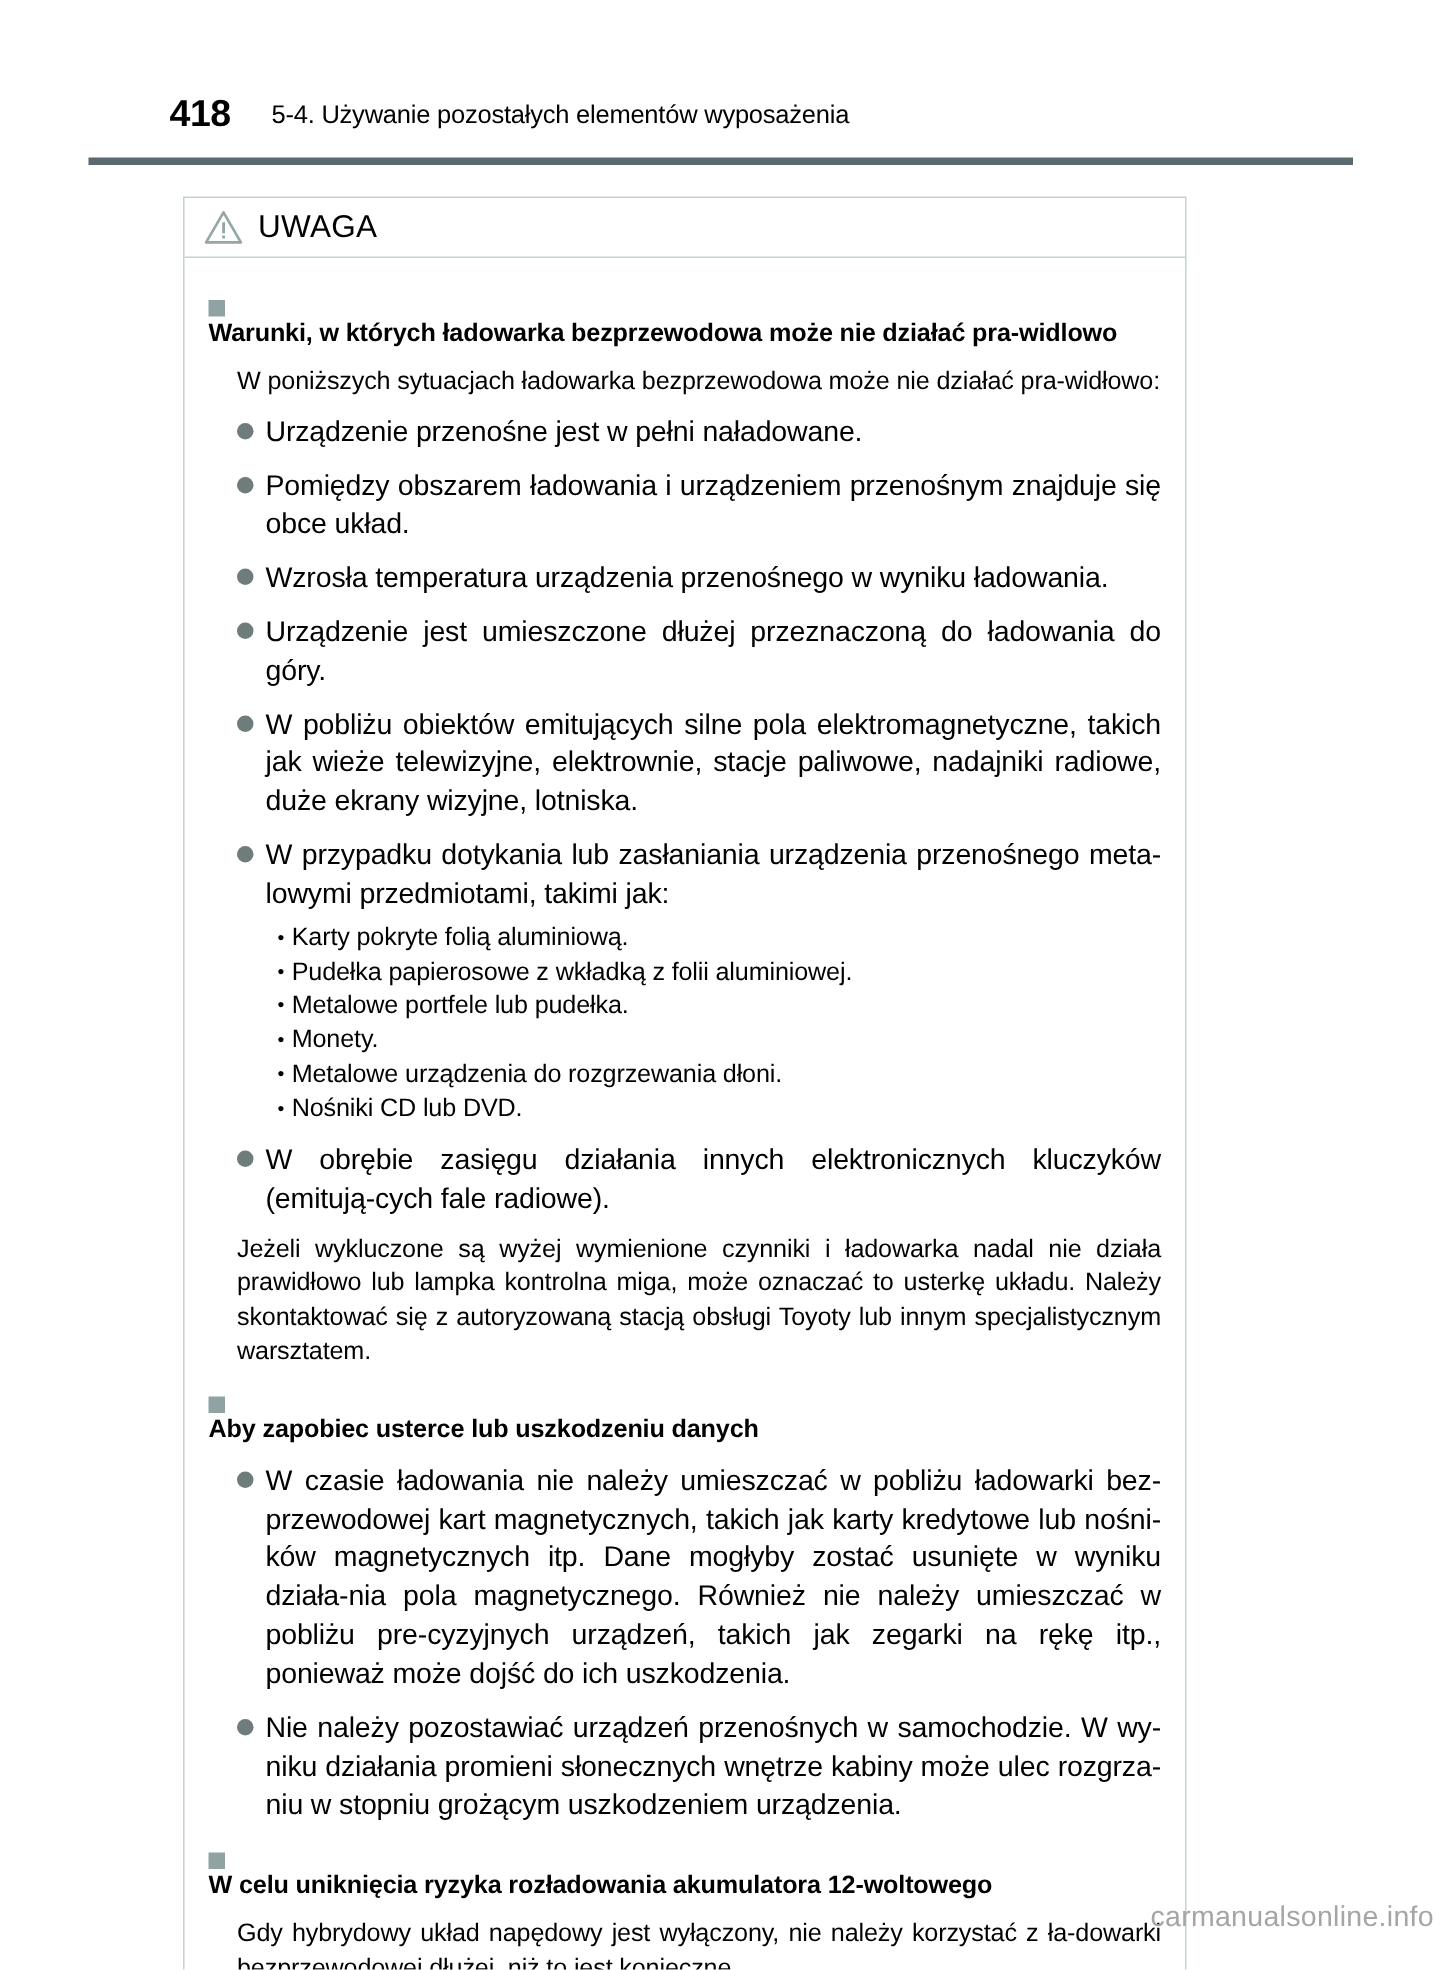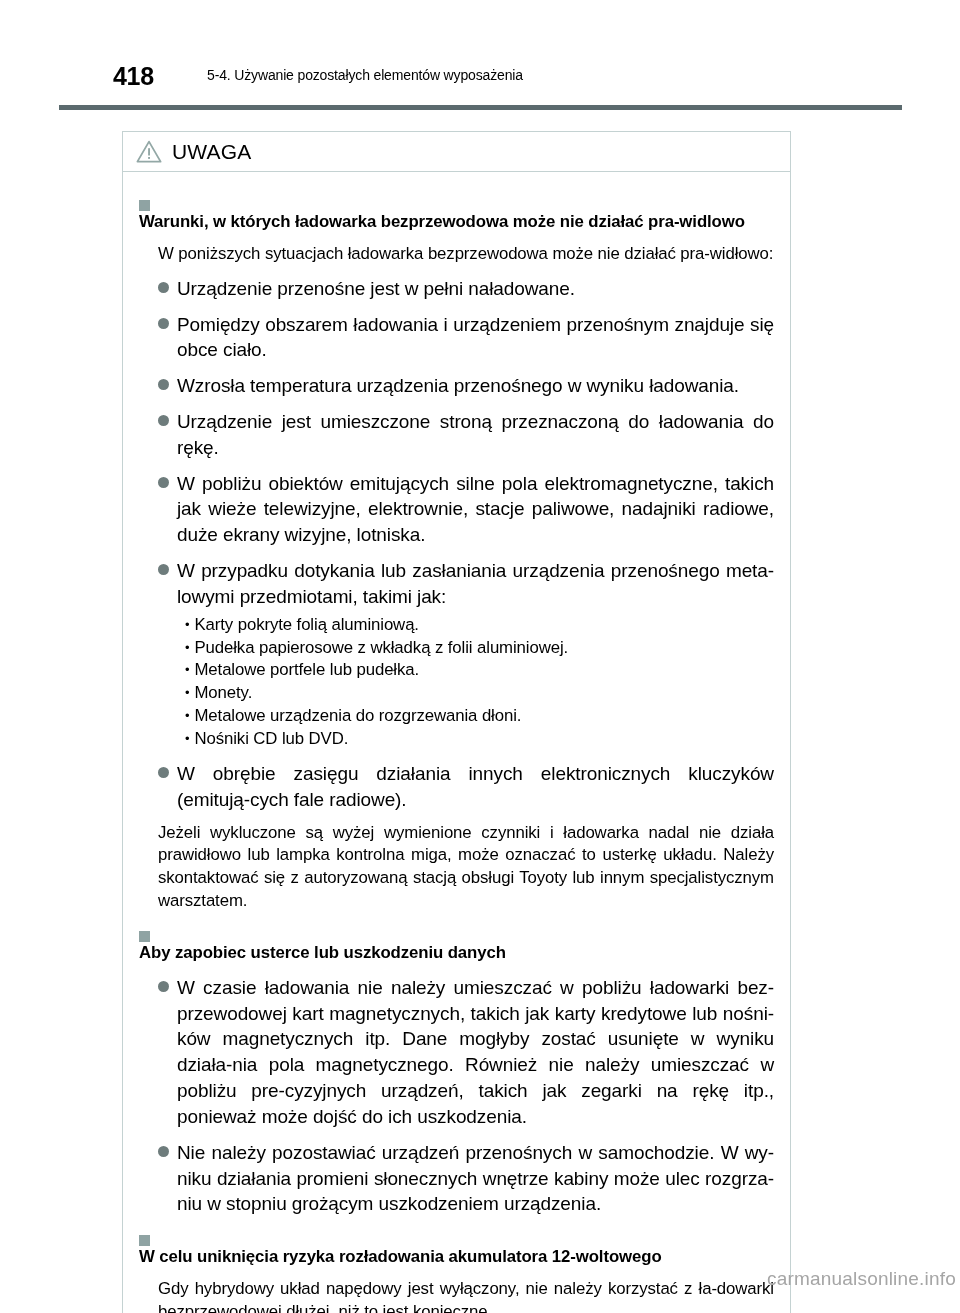--- a/index.html
+++ b/index.html
@@ -27,23 +27,23 @@
   .page-number {
     position: absolute;
     left: 113px;
     top: 0px;
     font-size: 25px;
     font-weight: bold;
     letter-spacing: -0.3px;
   }
   .section-title {
     position: absolute;
-    left: 207px;
+    left: 181px;
     top: 5px;
-    font-size: 14px;
+    font-size: 17px;
     font-weight: normal;
     letter-spacing: -0.15px;
     white-space: nowrap;
   }
   .header-rule {
     position: absolute;
     left: 59px;
     top: 105px;
     width: 843px;
     height: 5px;
@@ -192,29 +192,29 @@
         <span class="sq-marker"></span>
         <div class="sq-text">Warunki, w których ładowarka bezprzewodowa może nie działać pra-widlowo</div>
       </div>
       <p class="para">W poniższych sytuacjach ładowarka bezprzewodowa może nie działać pra-widłowo:</p>
       <div class="dot-item">
         <span class="dot-marker"></span>
         <div class="dot-text">Urządzenie przenośne jest w pełni naładowane.</div>
       </div>
       <div class="dot-item">
         <span class="dot-marker"></span>
-        <div class="dot-text">Pomiędzy obszarem ładowania i urządzeniem przenośnym znajduje się obce ciało.</div>
+        <div class="dot-text">Pomiędzy obszarem ładowania i urządzeniem przenośnym znajduje się obce układ.</div>
       </div>
       <div class="dot-item">
         <span class="dot-marker"></span>
         <div class="dot-text">Wzrosła temperatura urządzenia przenośnego w wyniku ładowania.</div>
       </div>
       <div class="dot-item">
         <span class="dot-marker"></span>
-        <div class="dot-text">Urządzenie jest umieszczone stroną przeznaczoną do ładowania do rękę.</div>
+        <div class="dot-text">Urządzenie jest umieszczone dłużej przeznaczoną do ładowania do góry.</div>
       </div>
       <div class="dot-item">
         <span class="dot-marker"></span>
         <div class="dot-text">W pobliżu obiektów emitujących silne pola elektromagnetyczne, takich jak wieże telewizyjne, elektrownie, stacje paliwowe, nadajniki radiowe, duże ekrany wizyjne, lotniska.</div>
       </div>
       <div class="dot-item">
         <span class="dot-marker"></span>
         <div class="dot-text">W przypadku dotykania lub zasłaniania urządzenia przenośnego meta-lowymi przedmiotami, takimi jak:</div>
       </div>
       <div class="sub-list">

